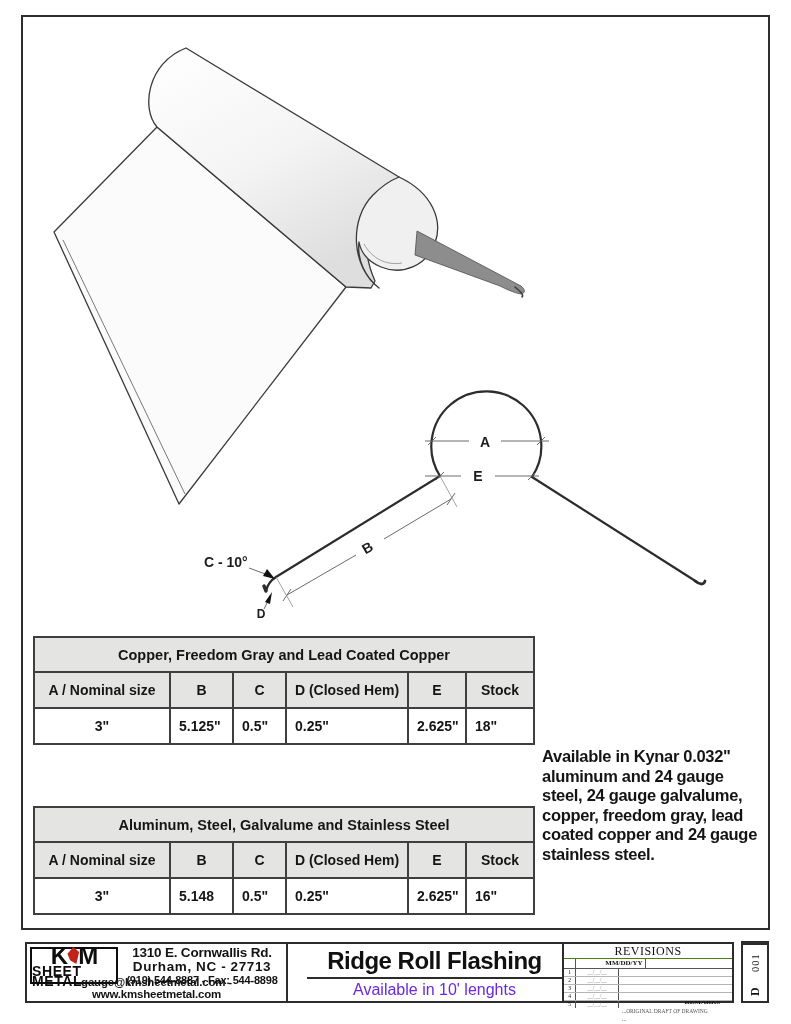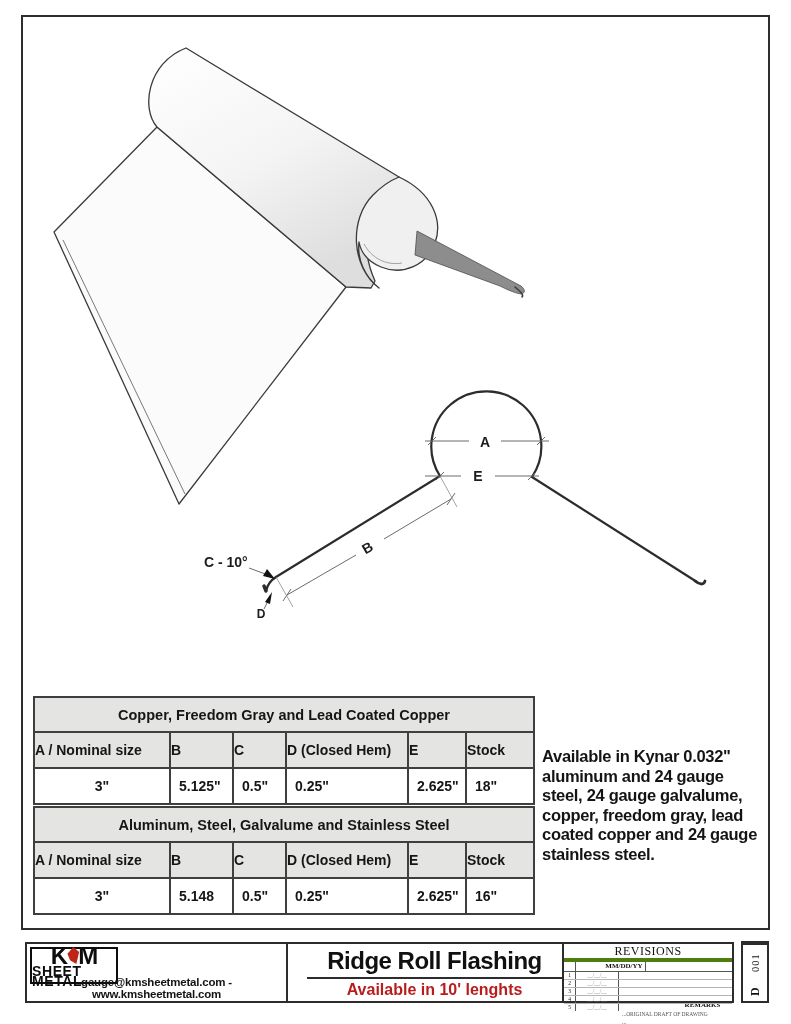--- a/index.html
+++ b/index.html
@@ -6,24 +6,24 @@
   .page{position:relative;width:791px;height:1024px;background:#fff;overflow:hidden;
         font-family:"Liberation Sans",sans-serif;color:#111;}
   .frame{position:absolute;left:21px;top:15px;width:745px;height:911px;border:2px solid #2e2e2e;}
   .drawing-svg{position:absolute;left:21px;top:15px;width:745px;height:911px;}
 
   
   .spec-table{position:absolute;border-collapse:collapse;table-layout:fixed;width:500px;
               font-size:14px;color:#151515;}
   .spec-table td,.spec-table th{border:2px solid #3f3f3f;padding:0;overflow:hidden;white-space:nowrap;}
   .spec-table .title-row td{background:#e4e4e2;text-align:center;font-weight:700;font-size:14.5px;height:33px;}
-  .spec-table .head-row td{background:#e9e9e7;font-weight:700;height:34px;font-size:14px;background:#e4e4e2;}
+  .spec-table .head-row td{background:#e9e9e7;text-align:center;font-weight:700;height:34px;font-size:14px;background:#e4e4e2;}
   .spec-table .data-row td{height:34px;background:#fff;padding-left:8px;font-weight:600;}
   .spec-table .data-row td:first-child{text-align:center;padding-left:0;}
-  .t1{left:33px;top:696px;border-radius:24px;}
+  .t1{left:33px;top:636px;border-radius:24px;}
   .t2{left:33px;top:806px;padding-left:23px;}
 
   .note{position:absolute;left:542px;top:747px;width:224px;font-size:16.5px;line-height:19.5px;
         font-weight:600;letter-spacing:-0.3px;color:#141414;}
 
   
   .footer-strip{position:absolute;left:25px;top:942px;width:709px;height:61px;border:2px solid #2c2c2c;
                 display:flex;box-sizing:border-box;background:#fff;}
   .f-left{position:relative;width:259px;flex:0 0 259px;}
   .logo-box{position:absolute;left:3px;top:3px;width:88px;height:37px;border:2px solid #0d0d0d;
@@ -35,23 +35,23 @@
   .logo-sub{font-size:14px;font-weight:800;letter-spacing:0.6px;color:#0d0d0d;line-height:10px;}
   .addr{position:absolute;left:93px;top:1px;width:164px;text-align:center;font-weight:700;color:#131313;}
   .addr .l1{font-size:13.5px;line-height:15px;letter-spacing:-0.2px;}
   .addr .l2{font-size:13.5px;line-height:14px;letter-spacing:0.6px;}
   .addr .l3{font-size:11px;line-height:12px;letter-spacing:-0.2px;}
   .email-line{position:absolute;left:0;bottom:1px;width:100%;text-align:center;font-size:11.5px;
               font-weight:700;letter-spacing:-0.2px;color:#131313;}
   .f-center{flex:0 0 255px;width:255px;border-left:2px solid #2c2c2c;display:flex;flex-direction:column;padding-left:19px;}
   .f-title{height:33px;border-bottom:2px solid #2c2c2c;display:flex;align-items:center;justify-content:center;
            font-size:24px;font-weight:700;letter-spacing:-0.5px;color:#101010;}
-  .f-subtitle{flex:1;display:flex;align-items:center;justify-content:center;font-size:16px;font-weight:700;color:#b91c1c;}
+  .f-subtitle{flex:1;display:flex;align-items:center;justify-content:center;font-size:16px;font-weight:400;color:#6d28d9;}
   .f-rev{flex:1;border-left:2px solid #2c2c2c;font-family:"Liberation Serif",serif;display:flex;flex-direction:column;}
-  .rev-title{height:14px;border-bottom:4px solid #4d7c0f;text-align:center;font-size:12px;line-height:14px;
+  .rev-title{height:14px;border-bottom:1px solid #4d7c0f;text-align:center;font-size:12px;line-height:14px;
              letter-spacing:0.5px;color:#111;}
   .rev-head{height:9px;display:flex;border-bottom:1px solid #555;font-size:7px;font-weight:700;line-height:9px;gap:27px;}
   .rev-row{height:7px;display:flex;border-bottom:1px solid #b5b5b5;font-size:5.5px;line-height:7px;}
   .rev-row:last-child{border-bottom:none;}
   .rc-num{flex:0 0 11px;border-right:1px solid #555;text-align:center;}
   .rc-date{flex:0 0 42px;border-right:1px solid #555;text-align:center;color:#777;}
   .rev-head .rc-date{color:#111;}
   .rc-rem{flex:1;padding-left:3px;text-align:left;color:#555;margin-top:39px;}
   .rev-head .rc-rem{text-align:center;color:#111;padding-left:0;}
   .sheet-box{position:absolute;left:741px;top:941px;width:28px;height:62px;border:2px solid #2c2c2c;
@@ -208,20 +208,25 @@
 
     <div class="f-left">
       <div class="logo-box">
         <div class="logo-letters">
           <span>K</span>
           <span class="logo-red" style="background:#bf2418"></span>
           <span>M</span>
         </div>
         <div class="logo-sub">SHEET METAL</div>
       </div>
+      <div class="addr">
+        <div class="l1">1310 E. Cornwallis Rd.</div>
+        <div class="l2">Durham, NC - 27713</div>
+        <div class="l3">(919) 544-8887 - Fax: 544-8898</div>
+      </div>
       <div class="email-line">gauge@kmsheetmetal.com - www.kmsheetmetal.com</div>
     </div>
 
     <div class="f-center">
       <div class="f-title">Ridge Roll Flashing</div>
       <div class="f-subtitle">Available in 10' lenghts</div>
     </div>
 
     <div class="f-rev">
       <div class="rev-title">REVISIONS</div>

